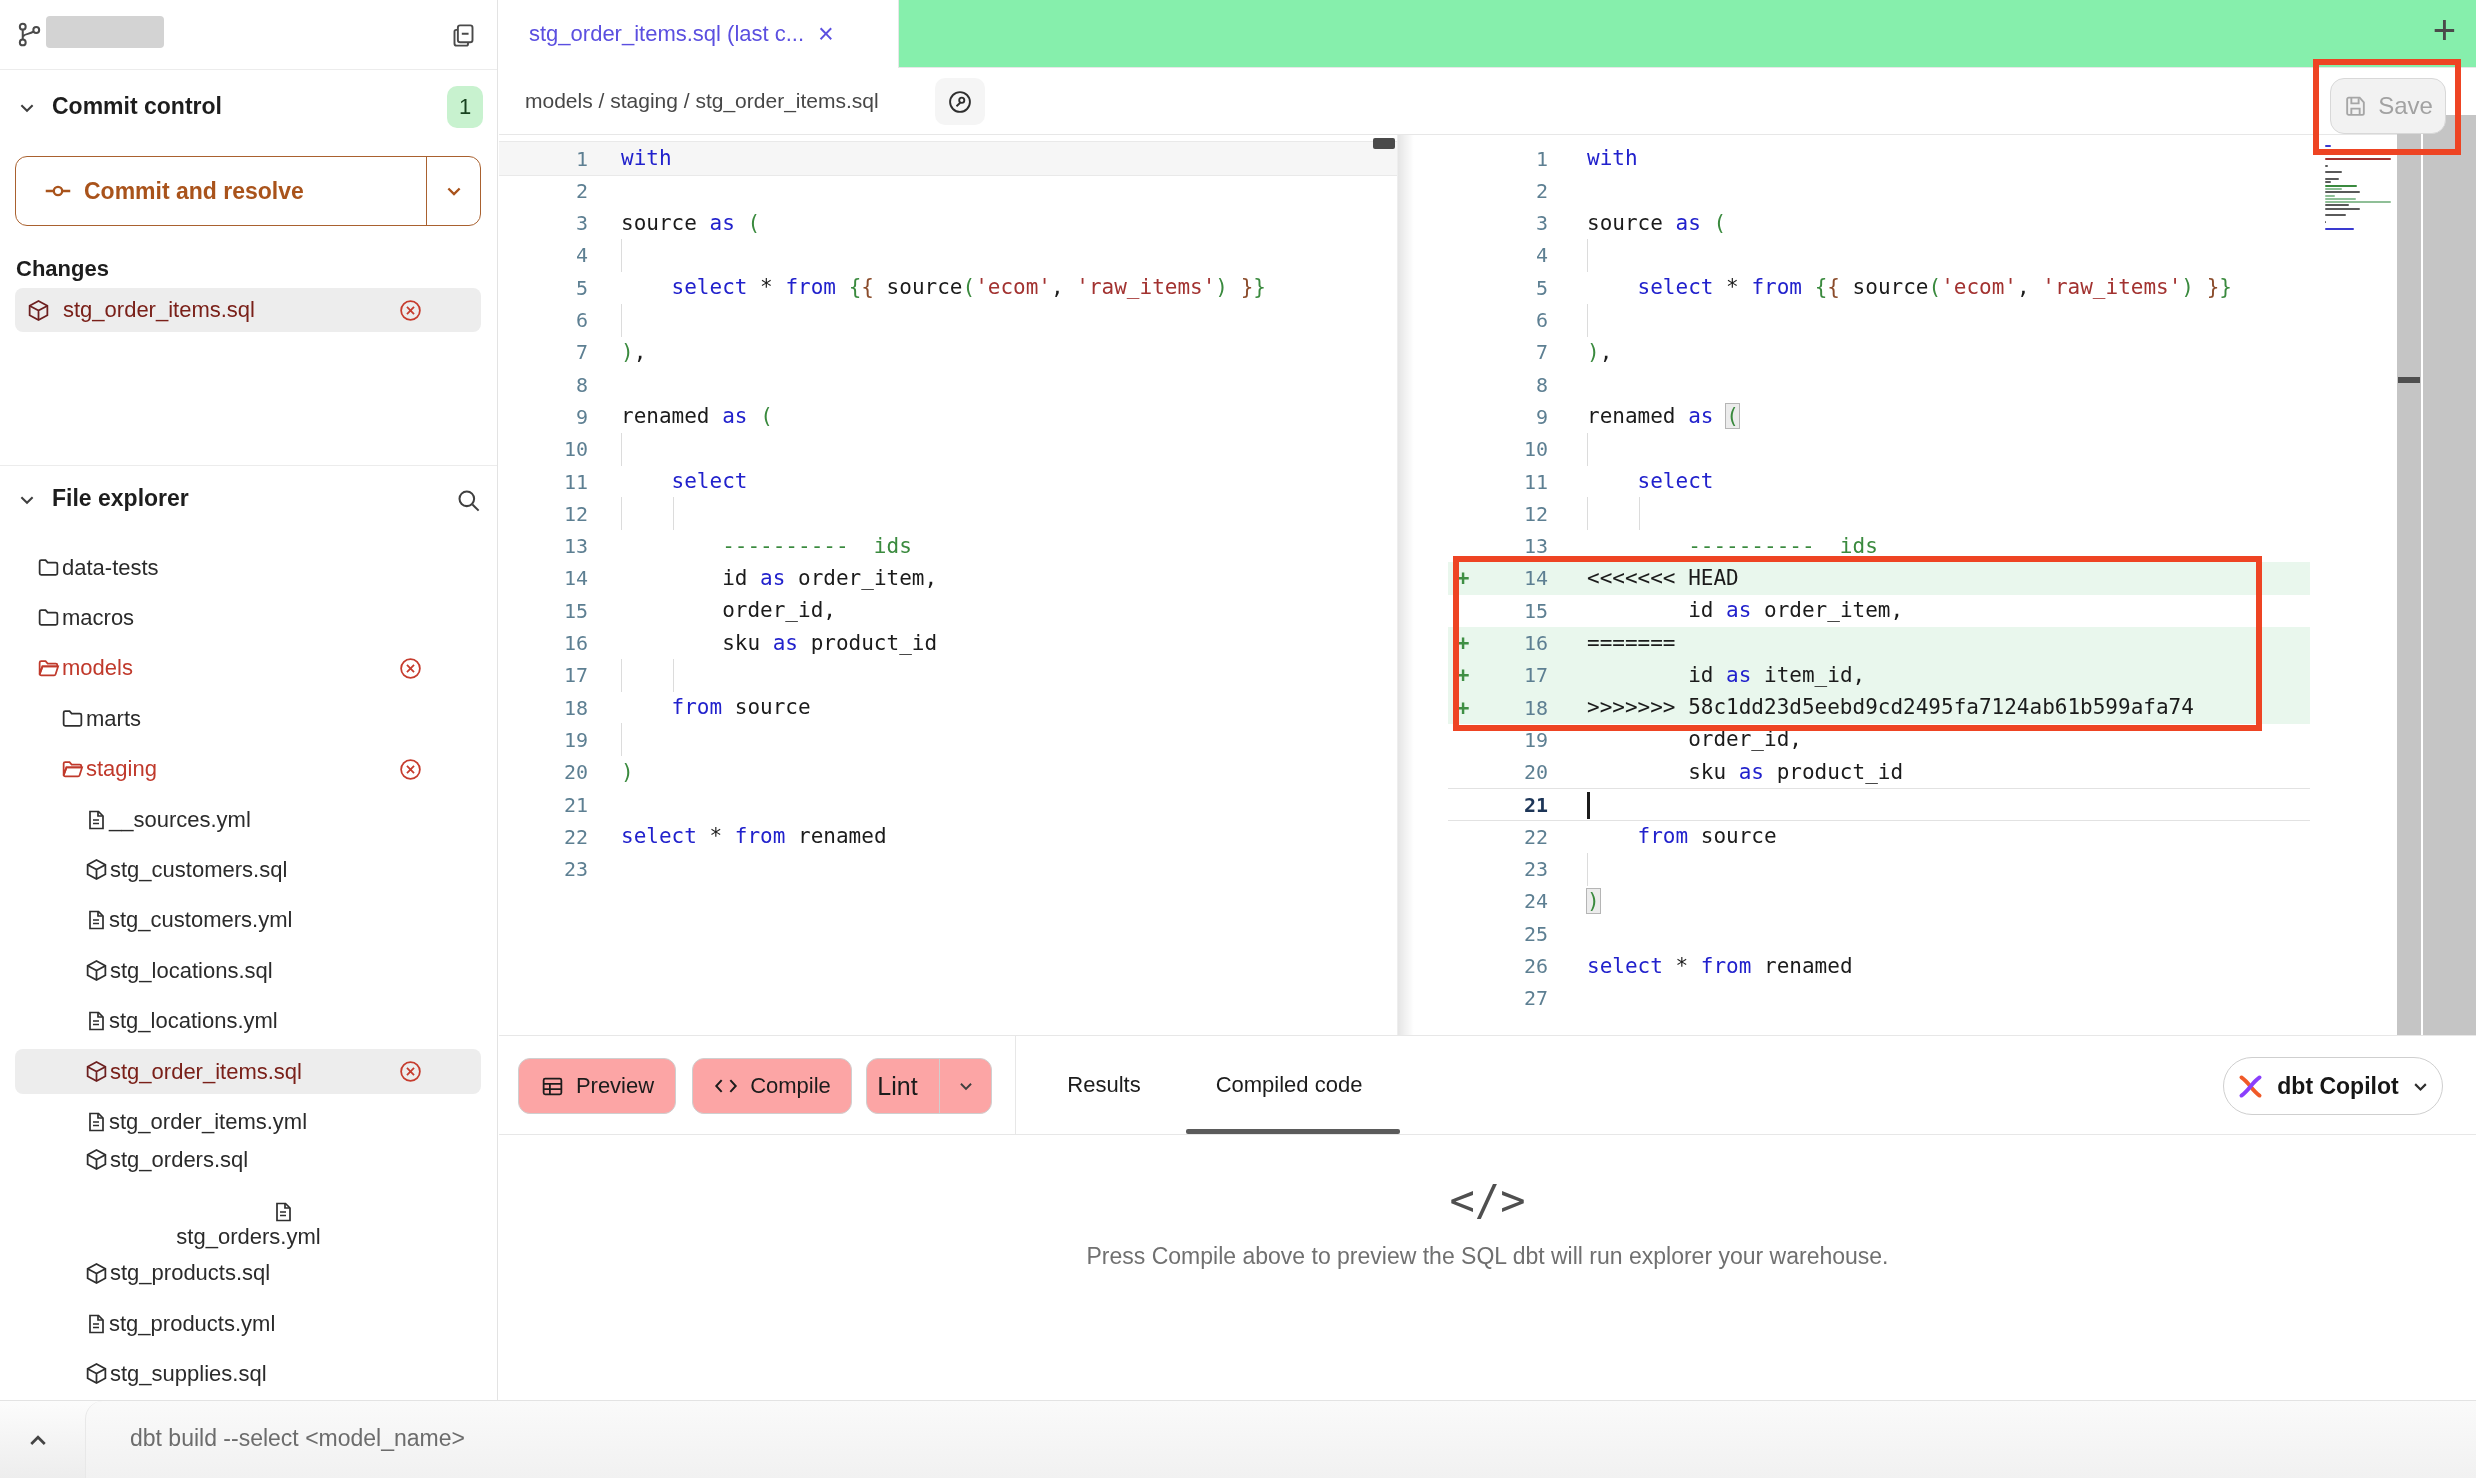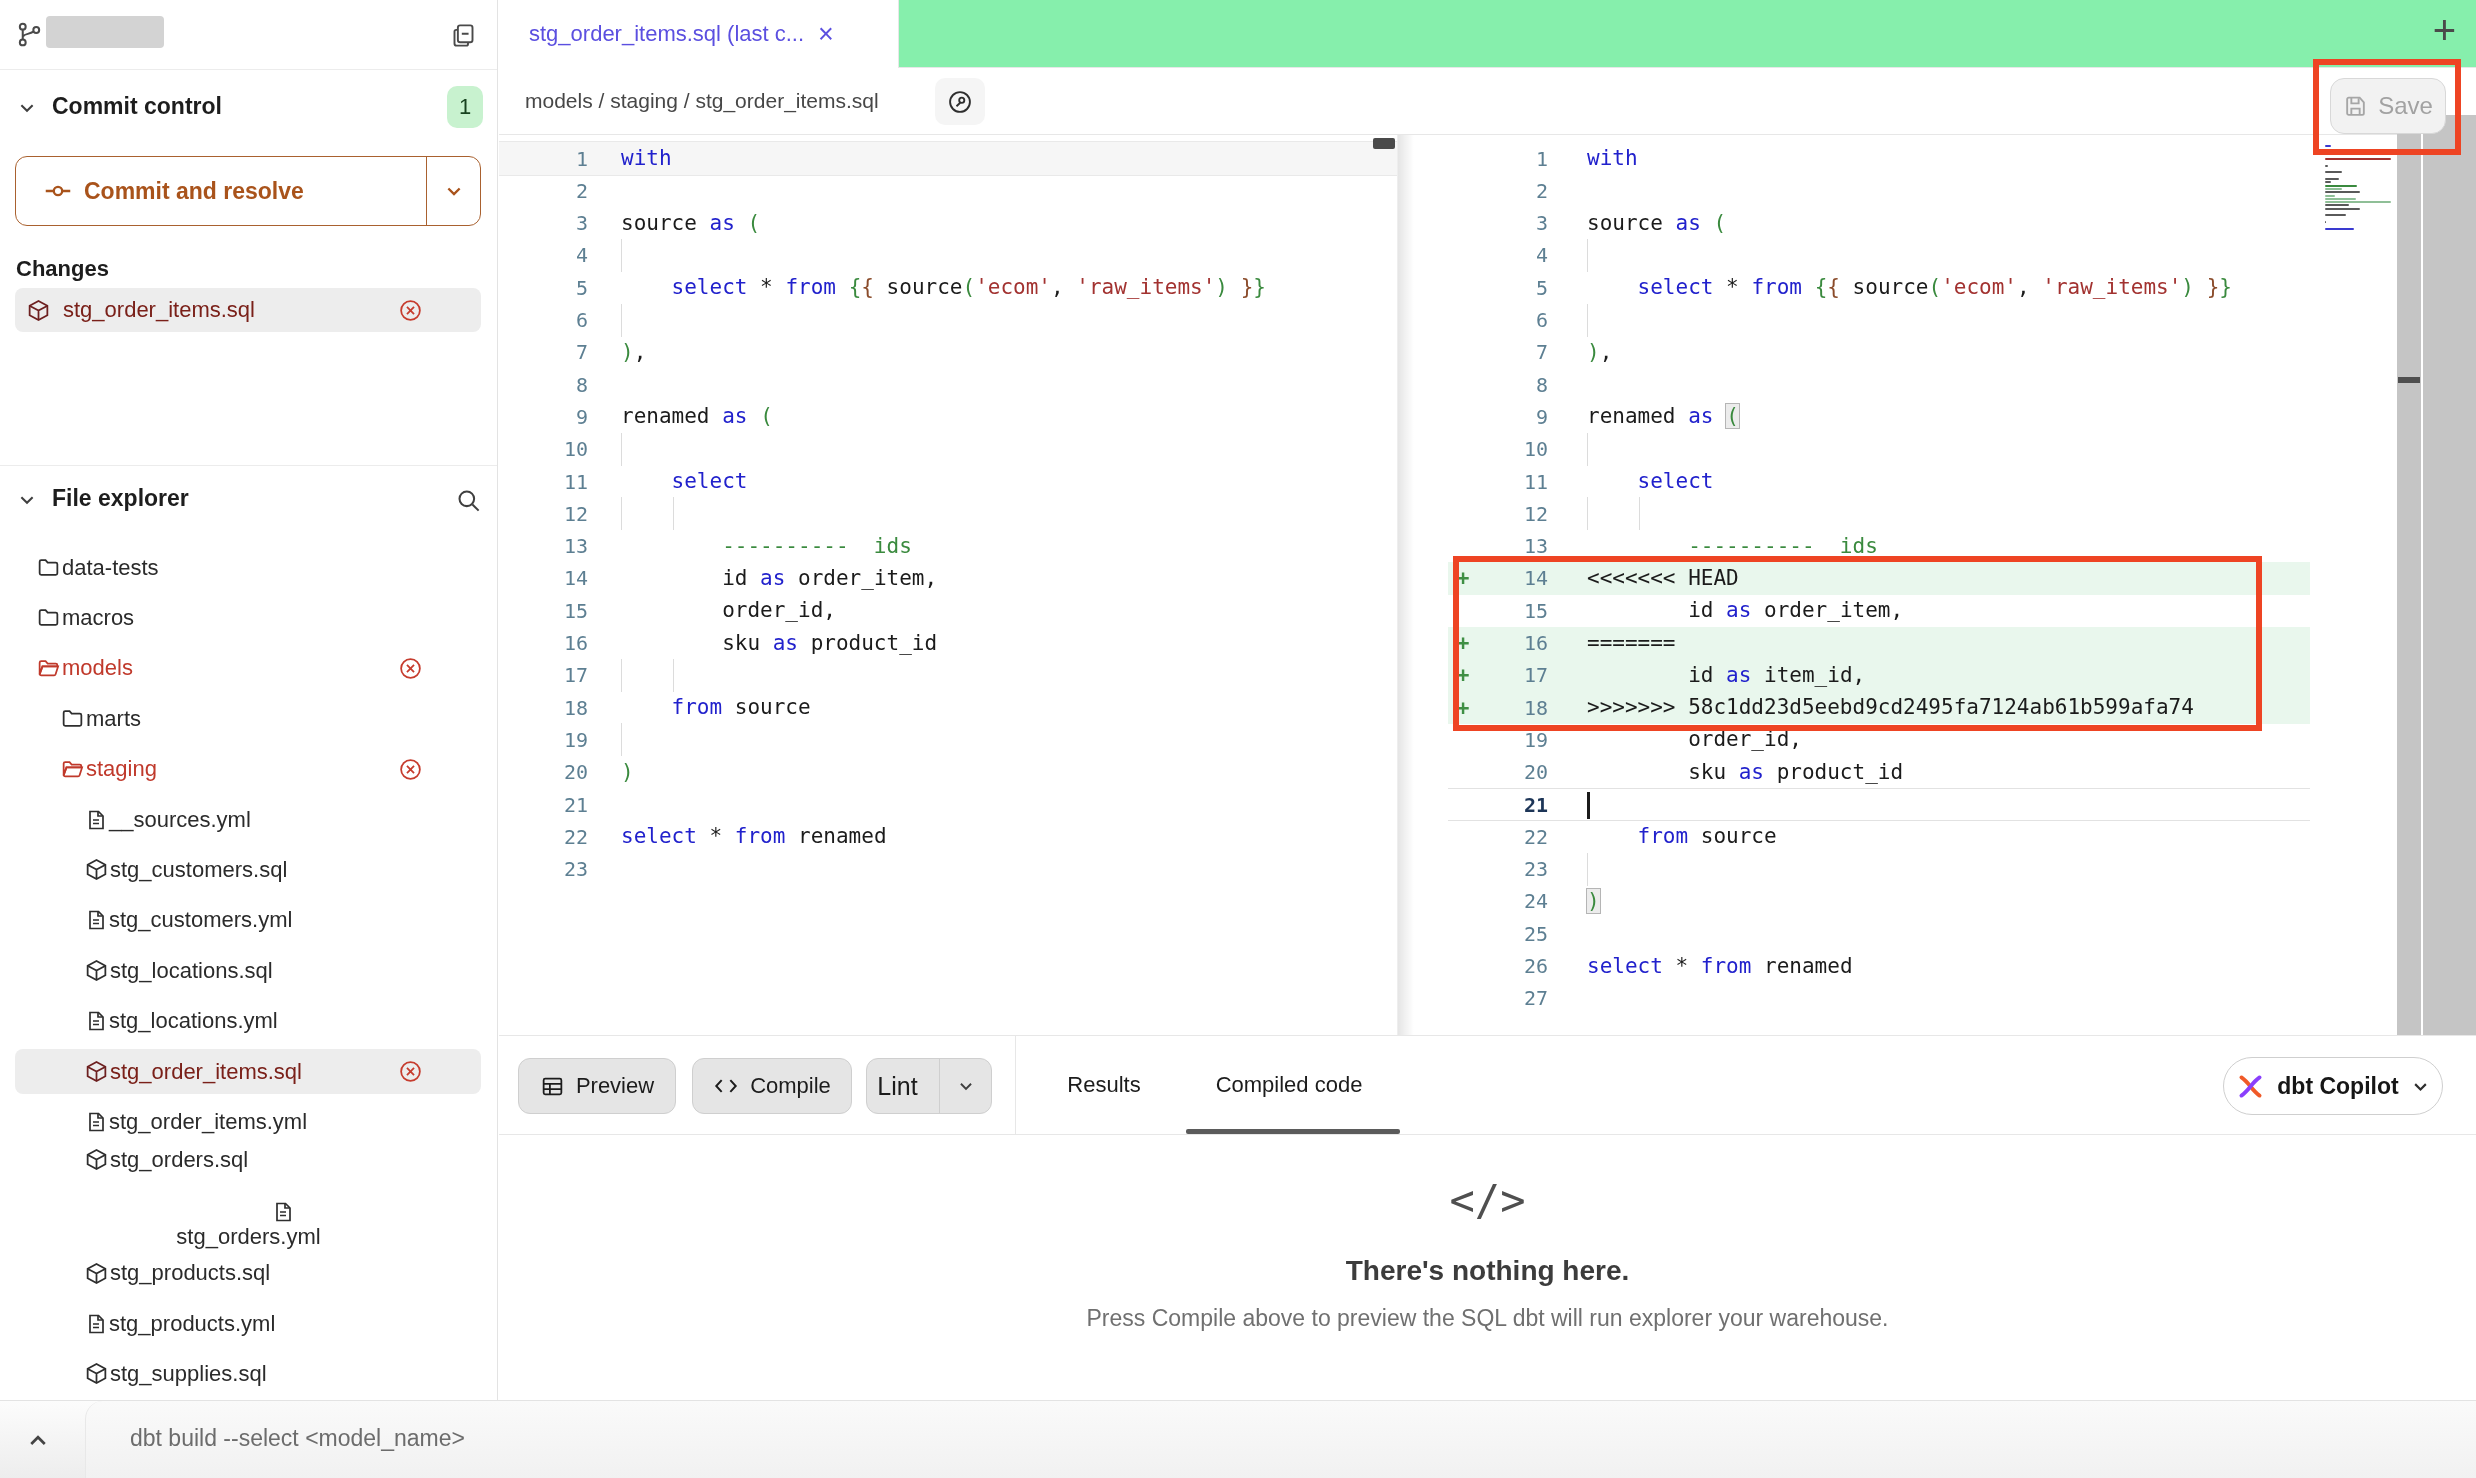--- a/index.html
+++ b/index.html
@@ -71,21 +71,21 @@
   #scroll-dash { position:absolute; left:1px; top:262px; width:22px; height:6px; background:#4f4f4f; }
 
   
   .annot { position:absolute; border:6px solid #ee4423; pointer-events:none; z-index:50; }
   #annot-conflict { left:1453px; top:556px; width:809px; height:175px; }
   #annot-save { left:2313px; top:59px; width:148px; height:96px; }
   #save-btn { position:absolute; left:2330px; top:78px; width:116px; height:56px; background:#f2f2f2; border:1.5px solid #d8d8d8; border-radius:14px; display:flex; align-items:center; justify-content:center; gap:10px; font-size:24px; font-weight:500; color:#a2a2a2; z-index:40; }
 
   
   #results-toolbar { position:absolute; left:499px; top:1035px; right:0; height:100px; background:#fff; border-top:1px solid #e7e7e7; border-bottom:1px solid #e7e7e7; }
-  .tool-btn { position:absolute; top:22px; height:56px; background:#e5e5e5; border:1.5px solid #cfcfcf; border-radius:12px; display:flex; align-items:center; justify-content:center; gap:11px; font-size:22px; color:#1c1c1c; cursor:pointer; }
+  .tool-btn { position:absolute; top:22px; height:56px; background:#fca5a5; border:1.5px solid #cfcfcf; border-radius:12px; display:flex; align-items:center; justify-content:center; gap:11px; font-size:22px; color:#1c1c1c; cursor:pointer; }
   #btn-preview { left:19px; width:158px; }
   #btn-compile { left:193px; width:160px; }
   #btn-lint { left:367px; width:126px; padding:0; }
   #btn-lint .main { flex:1; text-align:center; font-size:25px; }
   #btn-lint .chev { width:52px; height:100%; border-left:1.5px solid #cfcfcf; display:flex; align-items:center; justify-content:center; }
   #rt-divider { position:absolute; left:516px; top:0; height:100%; border-left:1px solid #e7e7e7; }
   .res-tab { position:absolute; top:0; height:100%; display:flex; align-items:center; justify-content:center; font-size:22px; color:#1c1c1c; cursor:pointer; }
   #tab-results { left:540px; width:130px; }
   #tab-compiled { left:680px; width:220px; font-weight:500; }
   #compiled-underline { position:absolute; left:687px; bottom:0; width:214px; height:5px; background:#5b5b5b; border-radius:2px; }
@@ -670,21 +670,20 @@
       <path d="M19.5 4.5 C 13 9, 11 15, 4.5 19.5" stroke="#8a3ffc"></path>
     </svg>
     <span>dbt Copilot</span>
     <svg width="19" height="19" viewBox="0 0 16 16" fill="none" stroke="#2e2e2e" stroke-width="1.8">
         <path d="M3.5 6 8 10.5 12.5 6"></path>
       </svg>
   </div>
 </div>
 <div id="empty-state">
   <div id="empty-icon">&lt;/&gt;</div>
-  <div id="empty-title">There's nothing here.</div>
   <div id="empty-sub">Press Compile above to preview the SQL dbt will run explorer your warehouse.</div>
 </div>
 
 <div id="status-bar">
   <span id="bar-chevron">
     <svg width="24" height="24" viewBox="0 0 16 16" fill="none" stroke="#444" stroke-width="1.8">
         <path d="M3.5 10 8 5.5 12.5 10"></path>
       </svg>
   </span>
   <div id="cmd-zone">

